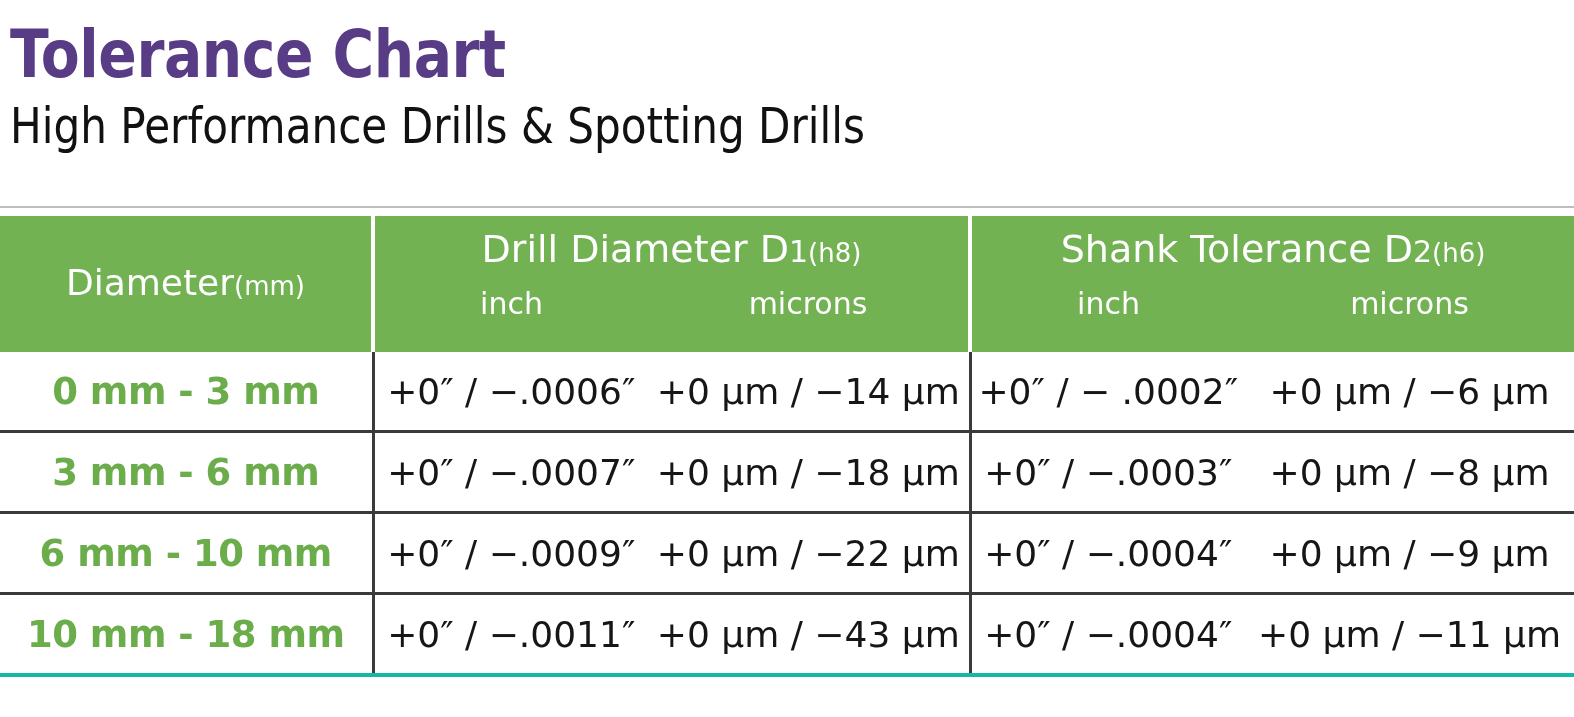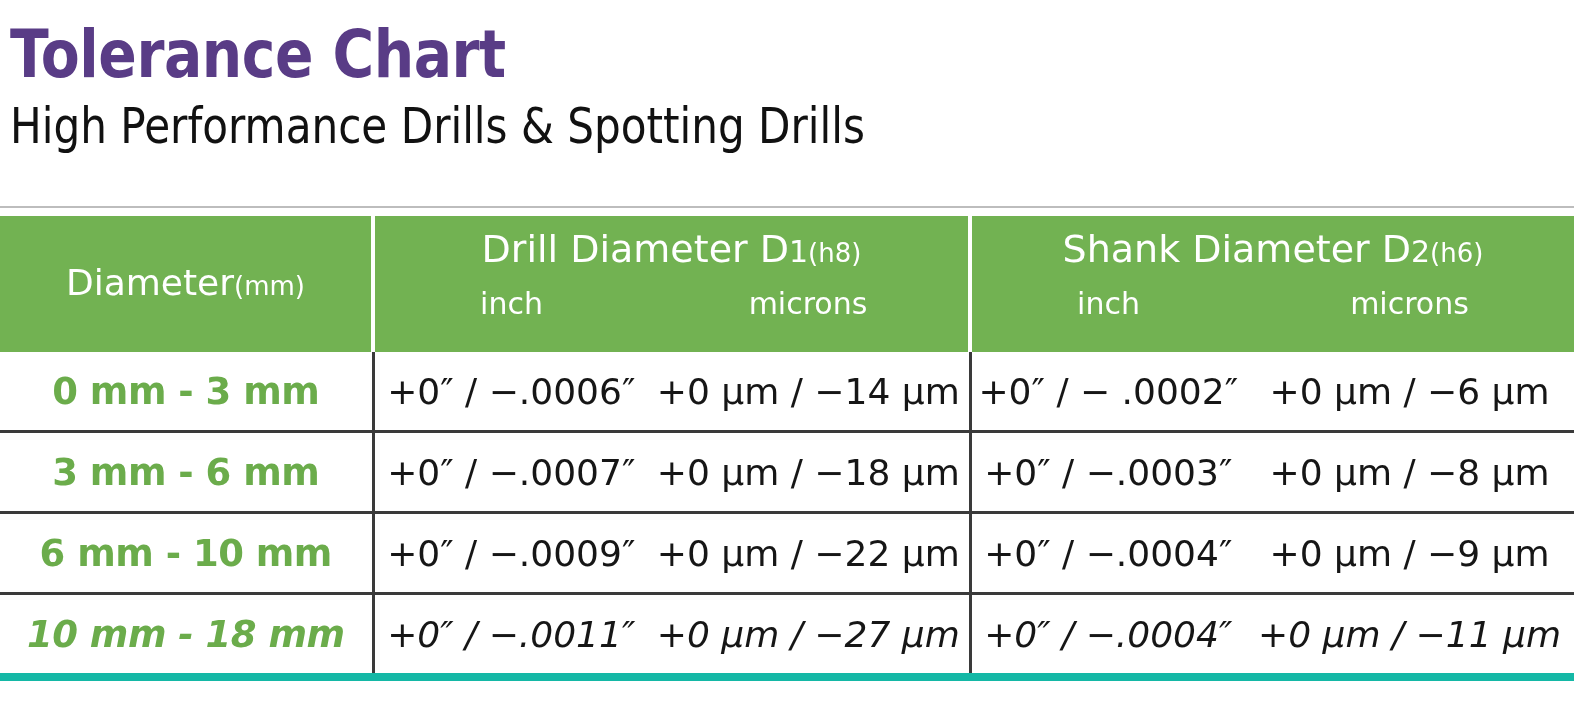--- a/index.html
+++ b/index.html
@@ -110,22 +110,21 @@
     font-family: "DejaVu Sans", sans-serif;
     font-size: 36px;
     color: #161616;
     text-align: center;
     vertical-align: middle;
     border-bottom: 3px solid #3a3a3a;
     padding: 0;
     white-space: nowrap;
   }
   tbody tr:last-child td {
-    border-bottom: 8px solid #14b8a6;
-    font-style: italic;
+    border-bottom: 4px solid #14b8a6;
   }
   tbody td.diam-cell {
     color: #6BAC4B;
     font-weight: bold;
     font-size: 37px;
     letter-spacing: -0.5px;
   }
   tbody td.sep-left {
     border-left: 3px solid #3a3a3a;
   }
@@ -163,21 +162,21 @@
     </colgroup>
     <thead>
       <tr class="group-row">
         <th class="diam-head" rowspan="2">
           <span>Diameter</span><span class="sub-note">(mm)</span>
         </th>
         <th class="grp hdr-sep-left" colspan="2">
           <span>Drill Diameter D</span><span class="sub-idx">1</span><span class="sub-note">(h8)</span>
         </th>
         <th class="grp hdr-sep-left" colspan="2">
-          <span>Shank Diameter D</span><span class="sub-idx">2</span><span class="sub-note">(h6)</span>
+          <span>Shank Tolerance D</span><span class="sub-idx">2</span><span class="sub-note">(h6)</span>
         </th>
       </tr>
       <tr class="sub-row">
         <th class="hdr-sep-left">inch</th>
         <th>microns</th>
         <th class="hdr-sep-left">inch</th>
         <th>microns</th>
       </tr>
     </thead>
     <tbody>
@@ -198,20 +197,20 @@
       <tr>
         <td class="diam-cell">6 mm - 10 mm</td>
         <td class="sep-left">+0″ / −.0009″</td>
         <td>+0 µm / −22 µm</td>
         <td class="sep-left">+0″ / −.0004″</td>
         <td>+0 µm / −9 µm</td>
       </tr>
       <tr>
         <td class="diam-cell">10 mm - 18 mm</td>
         <td class="sep-left">+0″ / −.0011″</td>
-        <td>+0 µm / −27 µm</td>
+        <td>+0 µm / −43 µm</td>
         <td class="sep-left">+0″ / −.0004″</td>
         <td>+0 µm / −11 µm</td>
       </tr>
     </tbody>
   </table>
 
 </div>
 
 </body></html>

